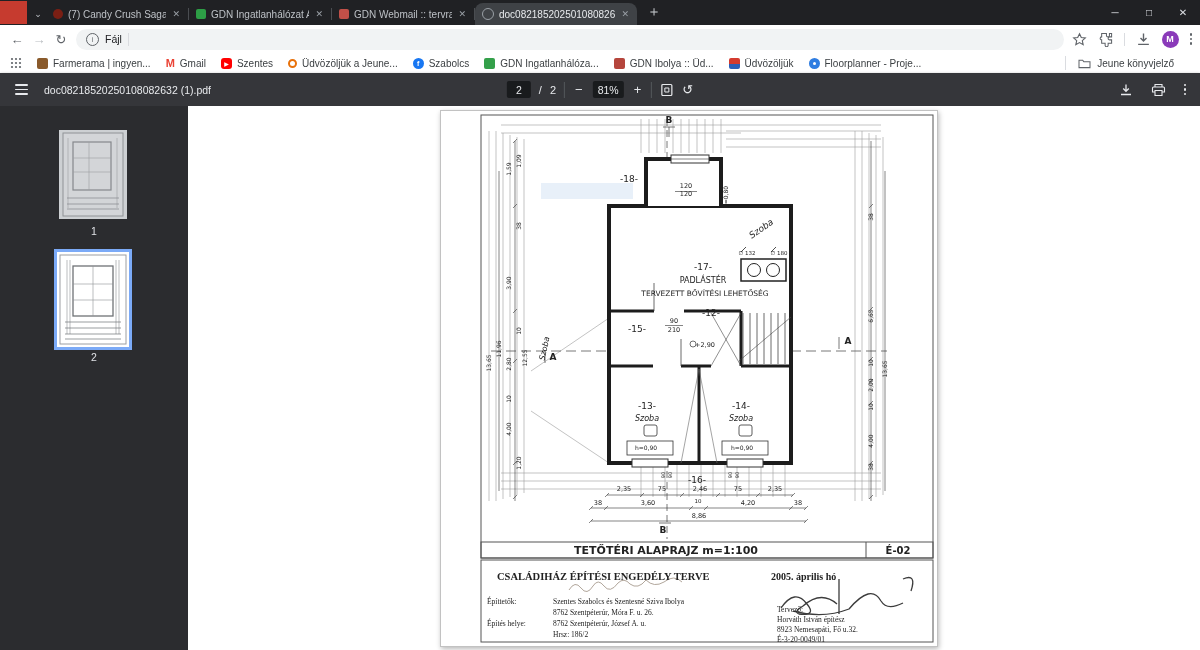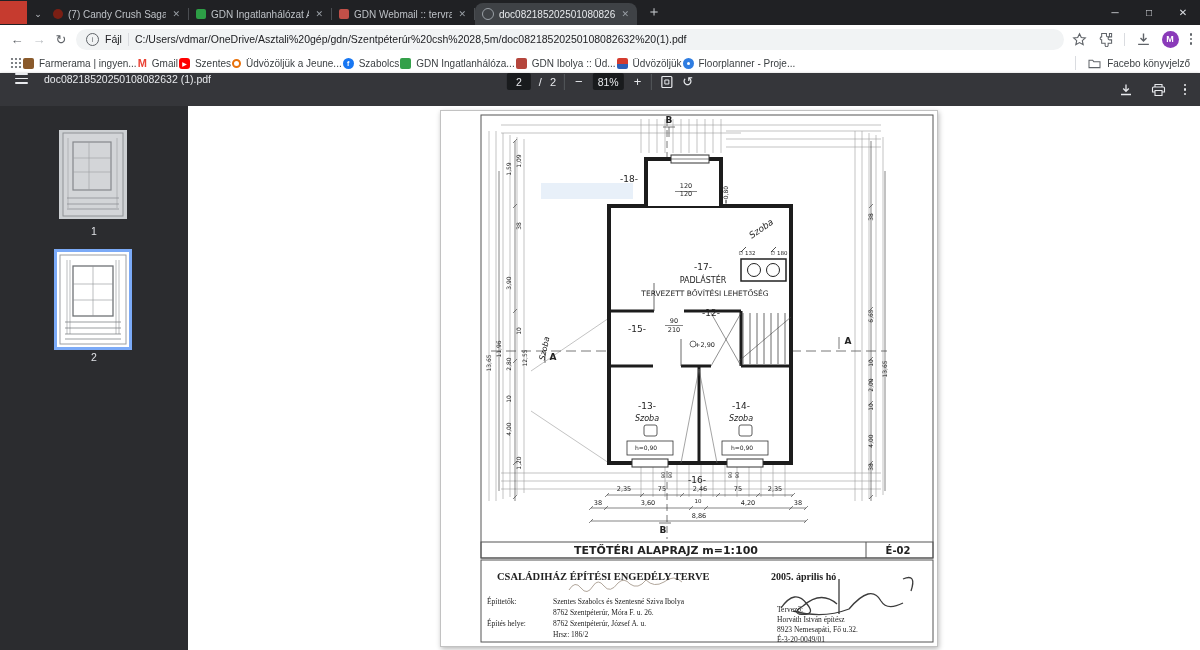--- a/index.html
+++ b/index.html
@@ -37,31 +37,31 @@
   .ob-sep{width:1px;height:13px;background:#dadce0;flex:0 0 auto;}
   .url{white-space:nowrap;overflow:hidden;text-overflow:clip;min-width:0;}
   .tb-right{display:flex;align-items:center;gap:11px;flex:0 0 auto;margin-right:2px;}
   .tb-right svg{display:block;}
   .avatar{width:17px;height:17px;border-radius:50%;background:#8a3ab9;color:#fff;
           font-size:9px;font-weight:bold;display:flex;align-items:center;justify-content:center;}
   .kebab{display:flex;flex-direction:column;gap:2px;}
   .kebab i{width:2.5px;height:2.5px;border-radius:50%;background:#5f6368;}
 
   
-  .bookmarks{position:absolute;top:53px;left:0;right:0;height:20px;background:#fff;
-             display:flex;align-items:center;gap:1px;padding:0 10px;font-size:10px;color:#3c4043;}
+  .bookmarks{position:absolute;top:53px;left:0;right:16px;height:20px;background:#fff;
+             display:flex;align-items:center;gap:15px;padding:0 10px;font-size:10px;color:#3c4043;}
   .bm{display:flex;align-items:center;gap:5px;white-space:nowrap;}
   .bi{width:11px;height:11px;border-radius:2px;display:inline-flex;align-items:center;
       justify-content:center;font-size:7px;color:#fff;flex:0 0 auto;}
   .bm-right{margin-left:auto;display:flex;align-items:center;gap:6px;border-left:1px solid #dadce0;
             padding-left:12px;height:14px;}
 
   
   .pdftb{position:absolute;top:73px;left:0;right:0;height:33px;background:#35363a;
-         display:flex;color:#e8eaed;font-size:11px;
+         display:flex;align-items:center;color:#e8eaed;font-size:11px;
          box-shadow:0 1px 3px rgba(0,0,0,.4);}
   .burger{margin-left:15px;display:flex;flex-direction:column;gap:3px;}
   .burger i{width:13px;height:1.6px;background:#e8eaed;border-radius:1px;}
   .fname{margin-left:16px;font-size:10.5px;}
   .pdfcenter{position:absolute;left:50%;transform:translateX(-50%);display:flex;
              align-items:center;gap:8px;}
   .pgbox{background:#191b1d;border-radius:2px;height:17px;min-width:14px;padding:0 5px;
          display:flex;align-items:center;justify-content:center;font-size:10.5px;}
   .tb-sep{width:1px;height:16px;background:#55585c;}
   .pm{font-size:13px;color:#e8eaed;padding:0 2px;}
@@ -125,21 +125,20 @@
 
 <div class="toolbar">
   <div class="nav-ic">←</div>
   <div class="nav-ic dim">→</div>
   <div class="nav-ic">↻</div>
 
   <div class="omnibox">
     <span class="info-ic">i</span>
     <span>Fájl</span>
     <span class="ob-sep"></span>
-    <span class="url">C:/Users/vdmar/OneDrive/Asztali%20gép/gdn/Szentpéterúr%20csh%2028,5m/doc08218520250108082632%20(1).pdf</span>
   </div>
 
   <div class="tb-right">
     <svg width="15" height="15" viewBox="0 0 16 16">
       <path d="M8 1.8 L9.9 5.8 14.2 6.3 11 9.2 11.9 13.5 8 11.3 4.1 13.5 5 9.2 1.8 6.3 6.1 5.8 Z" fill="none" stroke="#5f6368" stroke-width="1.2"></path>
     </svg>
     <svg width="15" height="15" viewBox="0 0 16 16">
       <path d="M6,1.5 h3 v2.1 a1.6,1.6 0 0 0 3.2,0 V1.5 H14.5 v3.7 h-2.1 a1.6,1.6 0 0 0 0,3.2 h2.1 V12 h-3.7 v2.1 a1.6,1.6 0 0 1 -3.2,0 V12 H3.9 V8.4 a1.6,1.6 0 0 1 0,-3.2 V1.5 Z" fill="none" stroke="#5f6368" stroke-width="1.1"></path>
     </svg>
     <span class="ob-sep"></span>
@@ -204,21 +203,21 @@
   <div class="bm">
     <span class="bi" style="background:#2f7de1;border-radius:50%;">
         <i style="width:3px;height:3px;background:#fff;border-radius:50%;"></i>
       </span>
     <span>Floorplanner - Proje...</span>
   </div>
   <div class="bm-right">
     <svg width="13" height="11" viewBox="0 0 14 12">
       <path d="M1 2.5 h4 l1.2 1.5 H13 V10.5 H1 Z" fill="none" stroke="#5f6368" stroke-width="1.1"></path>
     </svg>
-    <span>Facebo könyvjelző</span>
+    <span>Jeune könyvjelző</span>
   </div>
 </div>
 
 <div class="pdftb">
   <div class="burger">
       <i></i>
       <i></i>
       <i></i>
     </div>
   <div class="fname">doc08218520250108082632 (1).pdf</div>

